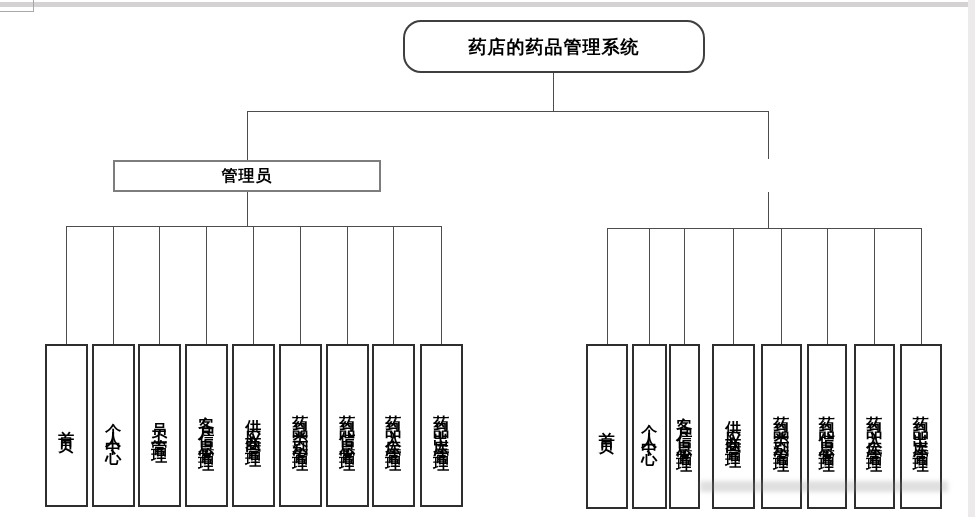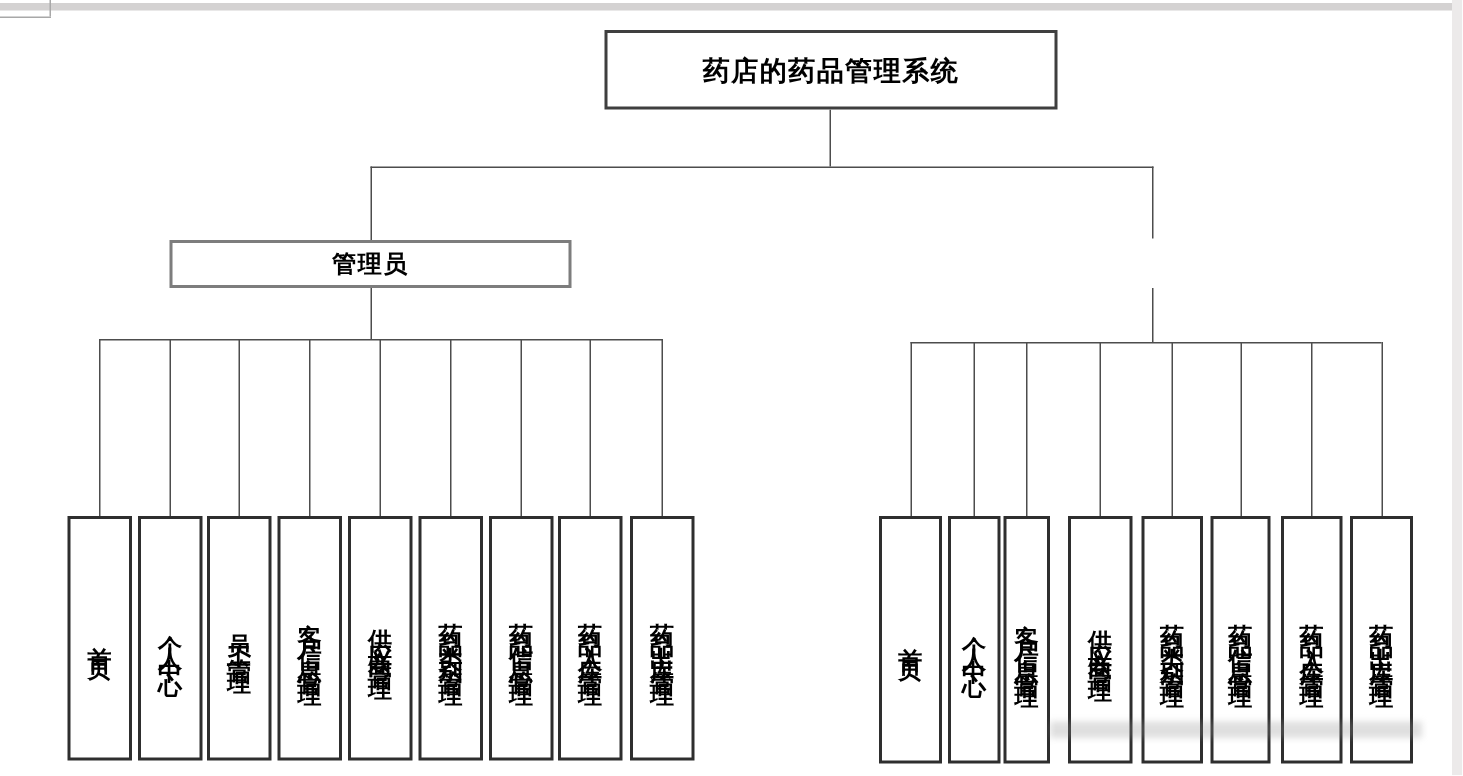--- a/index.html
+++ b/index.html
@@ -72,21 +72,21 @@
   <div class="line hline" style="left:607px;top:228px;width:314px;"></div>
   <div class="line vline" style="left:607px;top:228px;height:116px;"></div>
   <div class="line vline" style="left:649px;top:228px;height:116px;"></div>
   <div class="line vline" style="left:684px;top:228px;height:116px;"></div>
   <div class="line vline" style="left:733px;top:228px;height:116px;"></div>
   <div class="line vline" style="left:781px;top:228px;height:116px;"></div>
   <div class="line vline" style="left:827px;top:228px;height:116px;"></div>
   <div class="line vline" style="left:874px;top:228px;height:116px;"></div>
   <div class="line vline" style="left:921px;top:228px;height:116px;"></div>
 
-  <div class="box root-box" style="left:403px;top:20px;width:302px;height:53px;">
+  <div class="box root-box" style="left:403px;top:20px;width:302px;height:53px;border-radius:18px;">
     <span>药店的药品管理系统</span>
   </div>
 
   <div class="box branch-box" style="left:113px;top:160px;width:268px;height:32px;">
     <span>管理员</span>
   </div>
 
   <div class="box leaf" style="left:45px;width:43px;">
     <span class="vtext">首页</span>
     </div>

